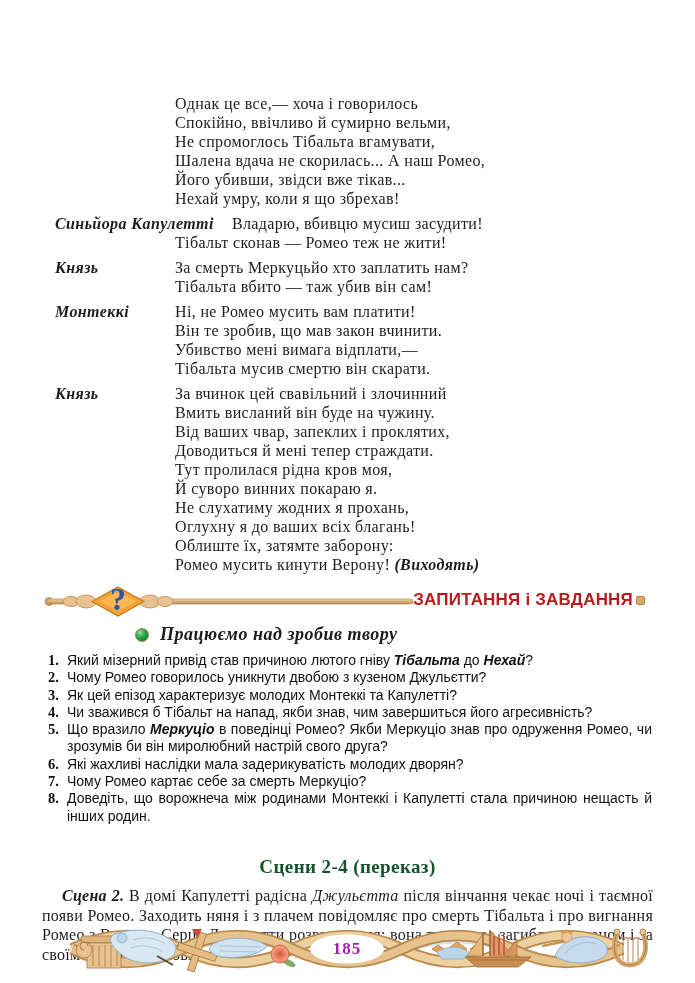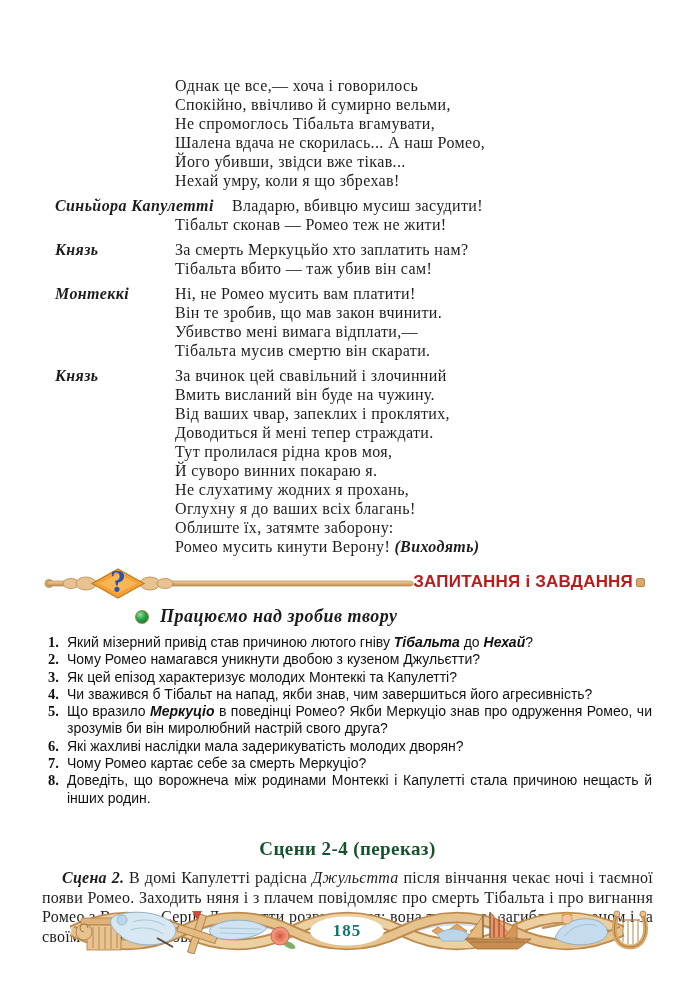--- a/index.html
+++ b/index.html
@@ -1,21 +1,21 @@
 <!DOCTYPE html>
 <html><head>
 <meta charset="utf-8">
 <style>
   html, body { margin:0; padding:0; }
   body {
     width:695px; height:983px; background:#ffffff; overflow:hidden;
     font-family:"Liberation Serif","DejaVu Serif",serif;
     color:#1d1d1d; position:relative;
   }
-  .page { position:relative; width:695px; height:958px; }
+  .page { position:relative; width:695px; height:958px;margin-top:18px; }
 
   
   .play { position:absolute; top:76px; left:55px; width:600px;
           font-size:16px; line-height:19px; letter-spacing:0.35px; }
   .line { white-space:nowrap; }
   .opening { margin-left:120px; }
   .speech { position:relative; margin-top:6px; }
   .speaker { position:absolute; left:0; top:0; font-style:italic; font-weight:600;
              letter-spacing:0.4px; white-space:nowrap; }
   .speech .lines { margin-left:120px; }
@@ -56,21 +56,21 @@
                    text-align:center; color:#14532d; font-weight:bold;
                    font-size:19px; letter-spacing:0.4px; }
   .retelling { position:absolute; top:852px; left:42px; width:611px;
                font-size:16px; line-height:19.5px; text-align:justify;
                text-indent:20px; letter-spacing:0.25px; }
 
   
   .footer { position:absolute; left:37px; bottom:4px; width:620px; height:46px; }
   .footer svg { position:absolute; left:0; top:0; }
   .page-number { position:absolute; left:0; top:13px; width:620px; text-align:center;
-                 font-weight:bold; font-size:17px; color:#0f766e; letter-spacing:1px; }
+                 font-weight:bold; font-size:17px; color:#a21caf; letter-spacing:1px; }
 </style>
 </head>
 <body>
 
 <div class="page">
 
   <section class="play">
     <div class="opening" id="opening-lines">
         <div class="line">Однак це все,— хоча і говорилось</div>
         <div class="line">Спокійно, ввічливо й сумирно вельми,</div>
@@ -148,21 +148,21 @@
     <span class="subheading-text">Працюємо над зробив твору</span>
   </div>
 
   <div class="questions" id="questions">
       <div class="q">
         <span class="q-num">1.</span>
         <span class="q-text"><span>Який мізерний привід став причиною лютого гніву </span><span class="seg-bold-italic">Тібальта</span><span> до </span><span class="seg-bold-italic">Нехай</span><span>?</span></span>
       </div>
       <div class="q">
         <span class="q-num">2.</span>
-        <span class="q-text"><span>Чому Ромео намагався уникнути двобою з кузеном Джульєтти?</span></span>
+        <span class="q-text"><span>Чому Ромео говорилось уникнути двобою з кузеном Джульєтти?</span></span>
       </div>
       <div class="q">
         <span class="q-num">3.</span>
         <span class="q-text"><span>Як цей епізод характеризує молодих Монтеккі та Капулетті?</span></span>
       </div>
       <div class="q">
         <span class="q-num">4.</span>
         <span class="q-text"><span>Чи зважився б Тібальт на напад, якби знав, чим завершиться його агресивність?</span></span>
       </div>
       <div class="q">

